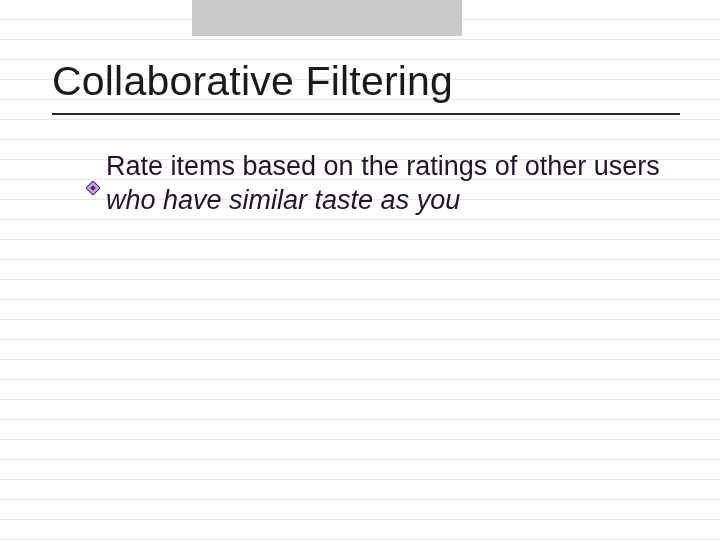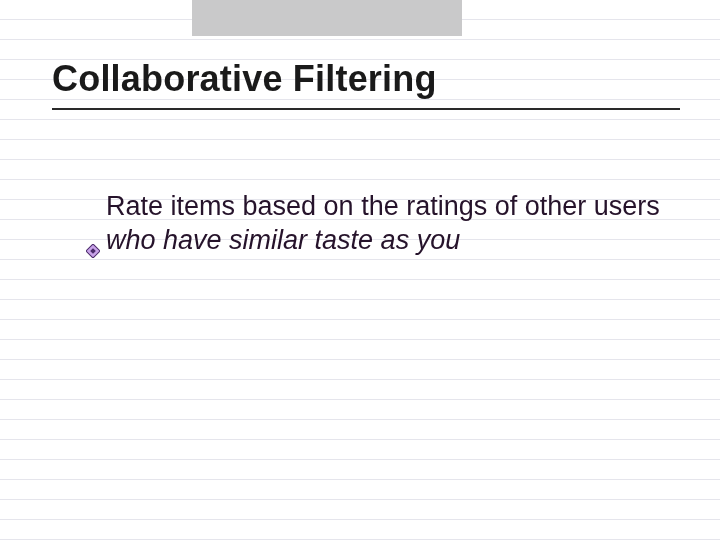--- a/index.html
+++ b/index.html
@@ -37,36 +37,35 @@
   }
   .title-wrap {
     position: absolute;
     left: 52px;
     top: 58px;
     right: 40px;
     border-bottom: 2px solid #2a2a2a;
     padding-bottom: 8px;
   }
   .slide-title {
-    font-size: 36px;
-    font-weight: 700;
+    font-size: 41px;
+    font-weight: 400;
     color: #1a1a1a;
     letter-spacing: 0.2px;
     font-family: Verdana, Geneva, sans-serif;
   }
   .content {
     position: absolute;
     left: 86px;
     top: 150px;
     right: 60px;
   }
   .bullet-item {
     display: flex;
-    align-items: flex-end;
-    margin-top: 40px;
+    align-items: center;
   }
   .diamond-icon {
     flex: 0 0 auto;
     width: 14px;
     height: 14px;
     margin-top: 9px;
     margin-right: 6px;
     position: relative;
   }
   .diamond-icon svg { display:block; }

